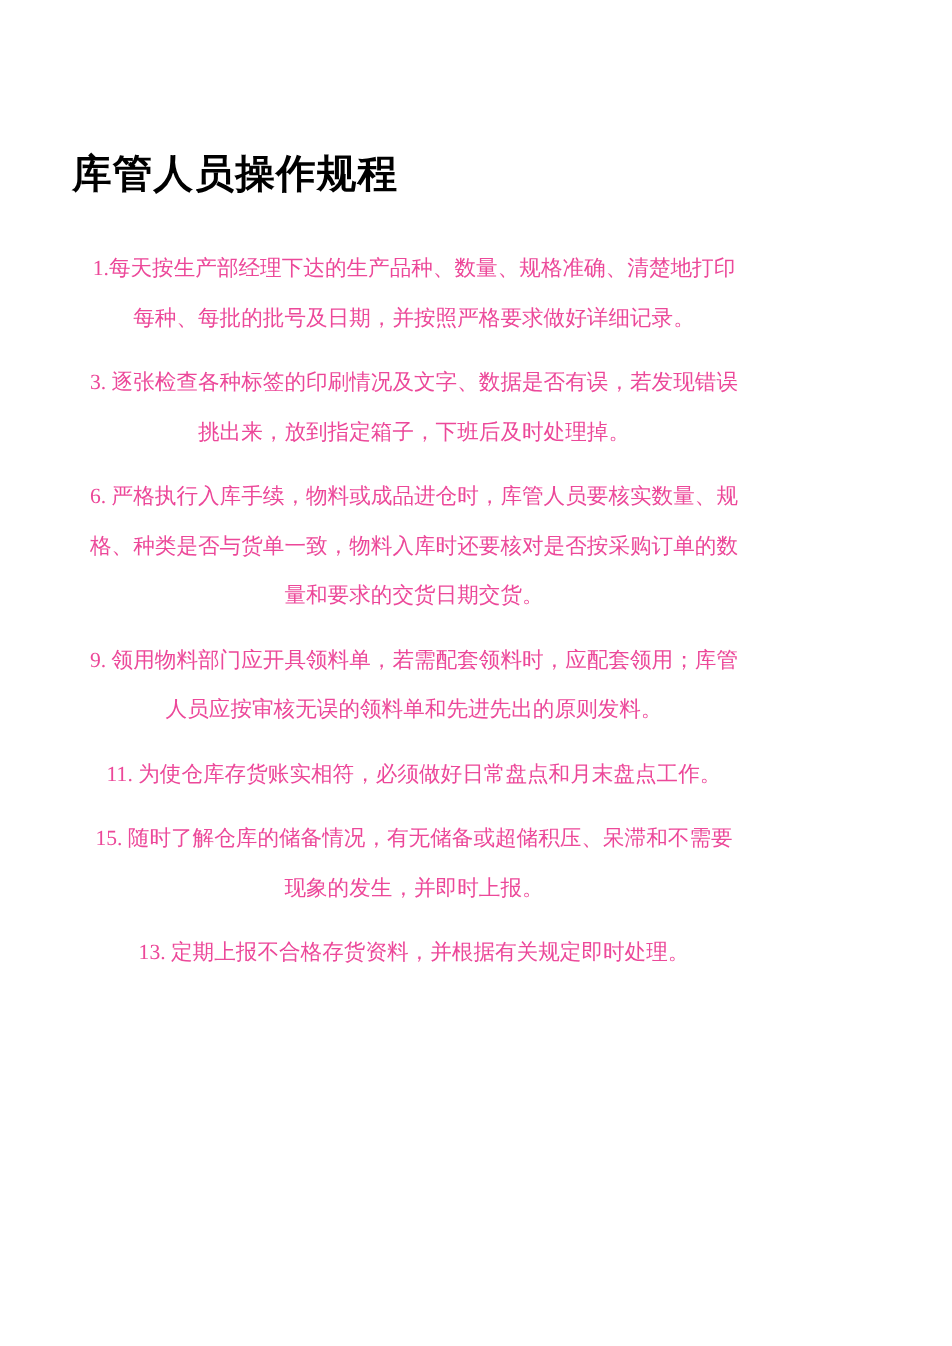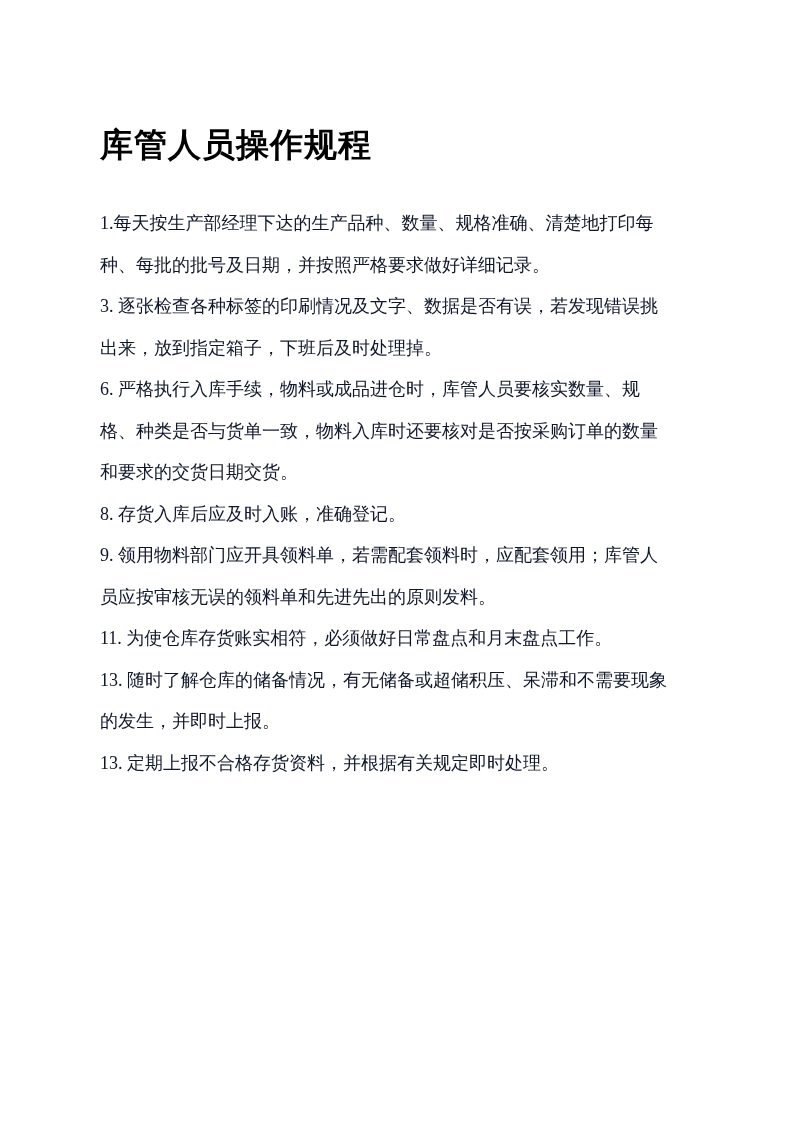--- a/index.html
+++ b/index.html
@@ -8,54 +8,53 @@
     background: #ffffff;
   }
   .page {
     position: relative;
     width: 793px;
     height: 1122px;
     background: #ffffff;
     color: #000000;
     overflow: hidden;
     box-sizing: border-box;
-    padding: 0 113px 0 100px;
+    padding: 0 113px 0 60px;
   }
   .doc-title {
     margin: 127px 0 0 0;
     font-family: "Liberation Sans", "DejaVu Sans", sans-serif;
     font-weight: bold;
     font-size: 33px;
     line-height: 36px;
     letter-spacing: 1px;
     color: #000000;
   }
   .doc-body {
     margin-top: 40px;
     width: 570px;
   }
   .doc-body p.item {
-    margin: 0;
+    margin: 12px;
     padding: 0;
     font-family: "Liberation Serif", "DejaVu Serif", serif;
     font-size: 18px;
     line-height: 41.5px;
-    text-align: left;
-    color: #0f172a;
+    text-align: center;
+    color: #ec4899;
     letter-spacing: 0;
   }
 </style>
 </head>
 <body>
 
 <div class="page">
   <h1 class="doc-title">库管人员操作规程</h1>
   <div class="doc-body">
       <p class="item">1.每天按生产部经理下达的生产品种、数量、规格准确、清楚地打印每种、每批的批号及日期，并按照严格要求做好详细记录。</p>
       <p class="item">3. 逐张检查各种标签的印刷情况及文字、数据是否有误，若发现错误挑出来，放到指定箱子，下班后及时处理掉。</p>
       <p class="item">6. 严格执行入库手续，物料或成品进仓时，库管人员要核实数量、规格、种类是否与货单一致，物料入库时还要核对是否按采购订单的数量和要求的交货日期交货。</p>
-      <p class="item">8. 存货入库后应及时入账，准确登记。</p>
       <p class="item">9. 领用物料部门应开具领料单，若需配套领料时，应配套领用；库管人员应按审核无误的领料单和先进先出的原则发料。</p>
       <p class="item">11. 为使仓库存货账实相符，必须做好日常盘点和月末盘点工作。</p>
-      <p class="item">13. 随时了解仓库的储备情况，有无储备或超储积压、呆滞和不需要现象的发生，并即时上报。</p>
+      <p class="item">15. 随时了解仓库的储备情况，有无储备或超储积压、呆滞和不需要现象的发生，并即时上报。</p>
       <p class="item">13. 定期上报不合格存货资料，并根据有关规定即时处理。</p>
     </div>
 </div>
 
 </body></html>

